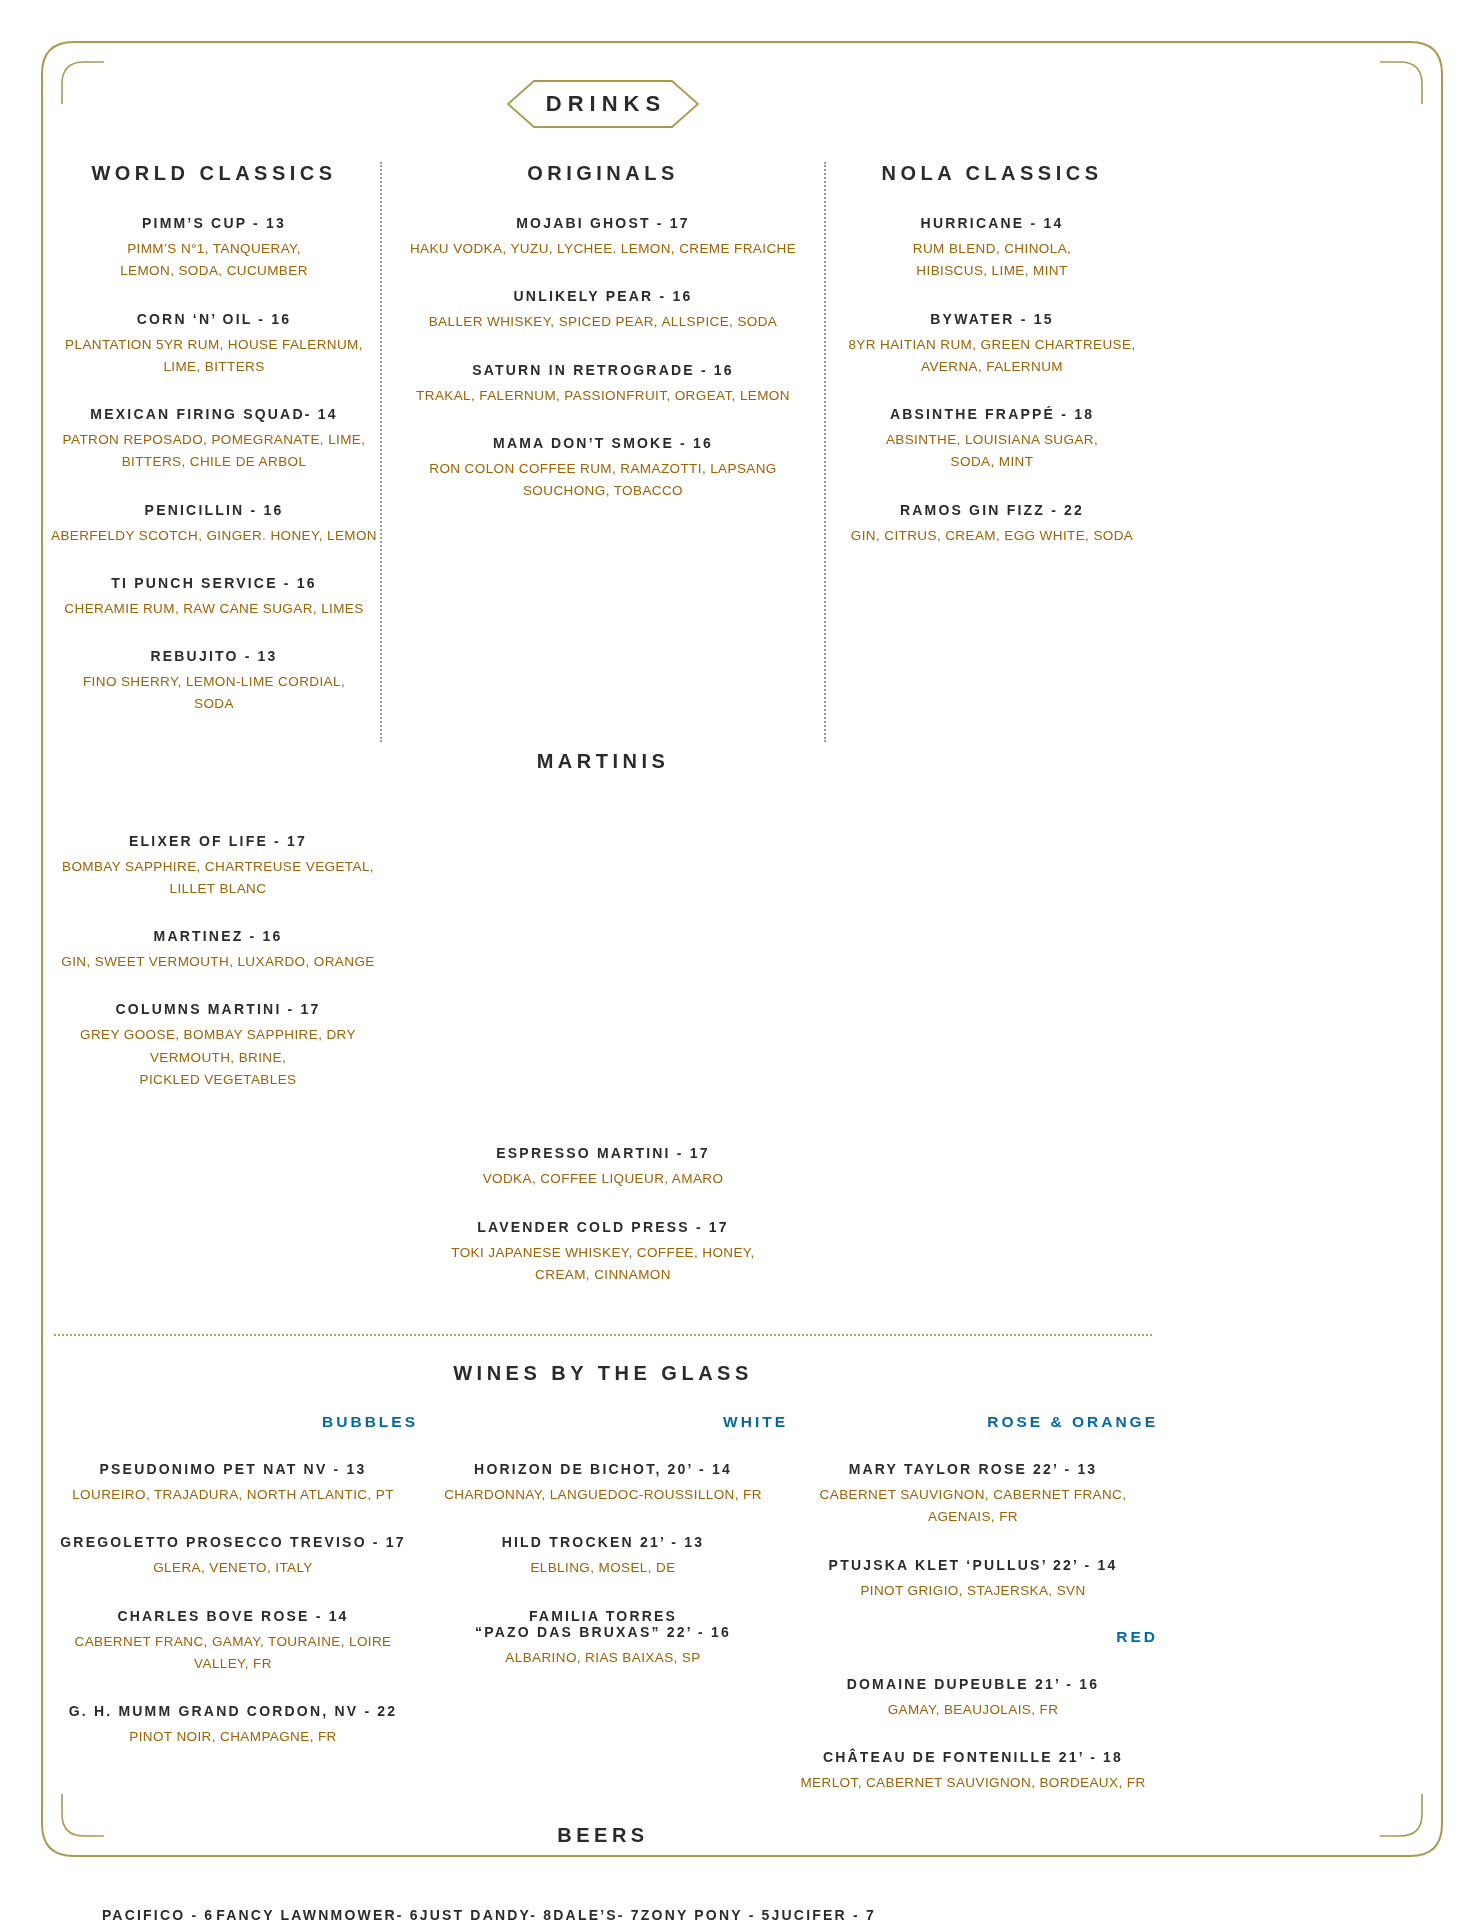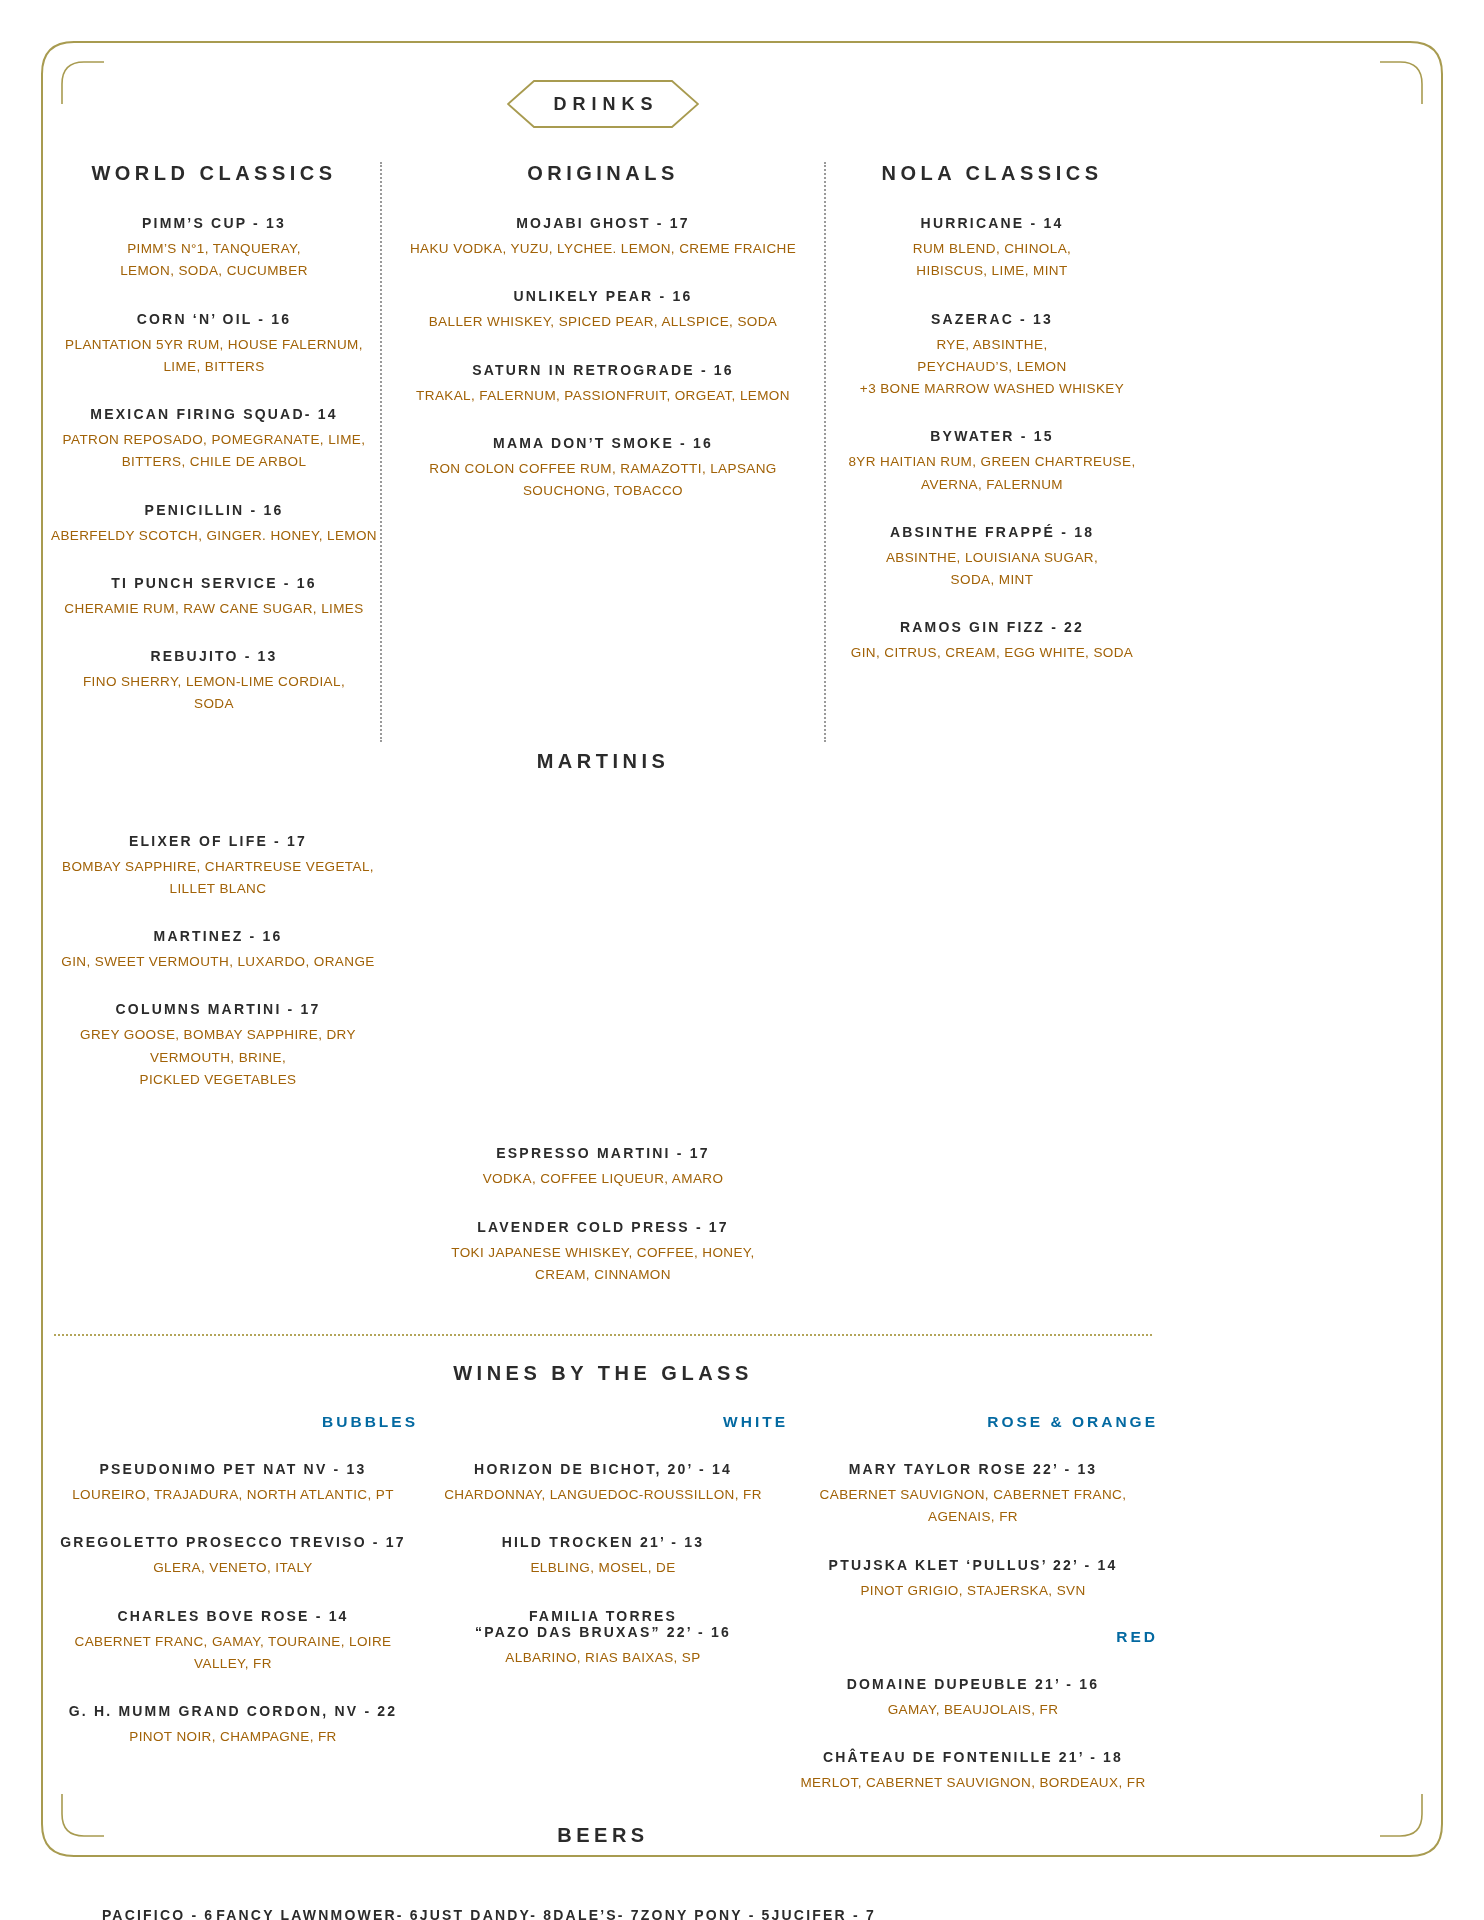--- a/index.html
+++ b/index.html
@@ -9,21 +9,21 @@
     font-family:"Liberation Sans", sans-serif; color:#2d2d2d;
   }
   .frame-svg { position:absolute; inset:0; width:1484px; height:1920px; pointer-events:none; }
 
   .content { position:absolute; left:48px; top:0; width:1110px; }
 
   
   .badge { position:relative; width:192px; height:48px; margin:80px auto 0; }
   .badge svg { position:absolute; inset:0; width:100%; height:100%; }
   .badge-text { position:absolute; inset:0; display:flex; align-items:center; justify-content:center;
-    font-size:18px; font-weight:700; letter-spacing:6px; text-indent:6px; color:#2b2b2b; }
+    font-size:22px; font-weight:700; letter-spacing:6px; text-indent:6px; color:#2b2b2b; }
 
   .heading { font-size:20px; font-weight:700; letter-spacing:4.5px; text-align:center; color:#2b2b2b; }
   .sub-heading { font-size:15.5px; font-weight:700; letter-spacing:3px; text-align:right; color:#0369a1; margin-bottom:30px; }
 
   .item { text-align:center; margin-bottom:26px; }
   .item-name { font-size:14px; font-weight:700; letter-spacing:2.2px; margin-bottom:7px; white-space:pre-line; color:#2b2b2b;margin-top:28px; }
   .item-desc { font-size:13.5px; letter-spacing:.4px; line-height:1.65; color:#a16207; white-space:pre-line; }
 
   
   .drinks-grid { display:flex; margin-top:34px;justify-content:center; }
@@ -156,26 +156,20 @@
     <section class="col-right">
       <h2 class="heading">NOLA CLASSICS</h2>
       <div>
 
           <div class="item">
             <div class="item-name">HURRICANE - 14</div>
             <div class="item-desc">RUM BLEND, CHINOLA,
 HIBISCUS, LIME, MINT</div>
           </div>
 
-          <div class="item">
-            <div class="item-name">SAZERAC - 13</div>
-            <div class="item-desc">RYE, ABSINTHE,
-PEYCHAUD’S, LEMON
-+3 BONE MARROW WASHED WHISKEY</div>
-          </div>
 
           <div class="item">
             <div class="item-name">BYWATER - 15</div>
             <div class="item-desc">8YR HAITIAN RUM, GREEN CHARTREUSE,
 AVERNA, FALERNUM</div>
           </div>
 
           <div class="item">
             <div class="item-name">ABSINTHE FRAPPÉ - 18</div>
             <div class="item-desc">ABSINTHE, LOUISIANA SUGAR,

